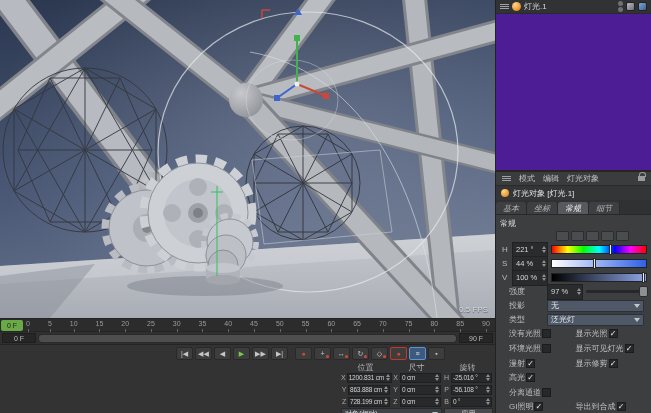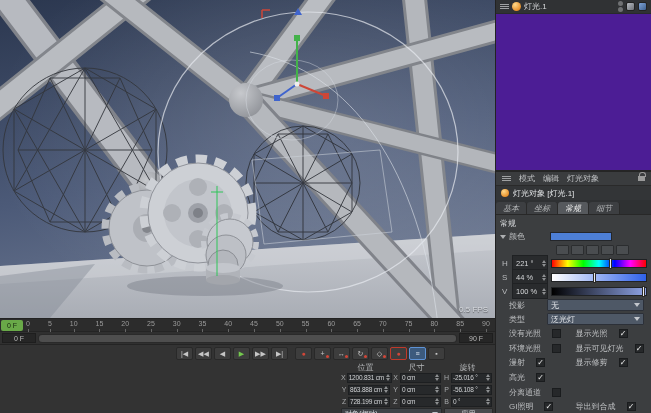--- a/index.html
+++ b/index.html
@@ -64,21 +64,21 @@
   .gradbar.sat{background:linear-gradient(to right,#ffffff,#2f61e8);}
   .gradbar.val{background:linear-gradient(to right,#000,#8fa4e8);}
   .gradbar .knob{position:absolute;top:-2px;width:3px;height:11px;background:#ececec;border:1px solid #2a2a2a;}
   .groove{flex:1;height:3px;background:#25272a;border-radius:2px;position:relative;margin-right:3px;}
   .g-knob{position:absolute;top:-4px;width:9px;height:11px;background:#8d9093;border:1px solid #2b2b2b;border-radius:2px;}
   .dropdown{flex:1;display:flex;align-items:center;height:12px;background:#4e5866;border:1px solid #2c3038;
             color:#e0e3e7;font-size:8px;padding:0 3px;margin-right:3px;border-radius:1px;}
   .dropdown .dd-arrow{margin-left:auto;width:0;height:0;border-left:3px solid transparent;
                       border-right:3px solid transparent;border-top:4px solid #c3c7cd;}
   .chk-row{display:flex;height:13px;align-items:center;}
-  .chk-cell{display:flex;align-items:center;gap:11px;width:50%;overflow:hidden;}
+  .chk-cell{display:flex;align-items:center;gap:1px;width:50%;overflow:hidden;}
   .chk-label{color:#bdbfc1;font-size:8px;padding-left:9px;white-space:nowrap;}
   .chk-cell.rightcol .chk-label{padding-left:2px;}
   .checkbox{width:9px;height:9px;background:#26282a;border:1px solid #1a1c1e;color:#ececec;
             font-size:8px;line-height:8px;text-align:center;flex:none;}
 
   
   .bottom{position:absolute;left:0;top:318px;width:495px;height:95px;background:#333;border-top:1px solid #232323;}
   .ruler{position:relative;height:13px;background:#2c2c2c;border-bottom:1px solid #242424;}
   .ticks{position:absolute;left:26px;right:5px;top:0;height:13px;display:flex;justify-content:space-between;}
   .tick{position:relative;color:#9b9b9b;font-size:7px;padding-top:1px;}
@@ -279,25 +279,20 @@
       <div class="am-tabs">
         <span class="am-tab">基本</span>
         <span class="am-tab">坐标</span>
         <span class="am-tab active">常规</span>
         <span class="am-tab">细节</span>
       </div>
 
       <div class="am-body">
         <div class="section-title">常规</div>
 
-        <div class="row">
-          <span class="tri-down"></span>
-          <span class="label" style="width:38px;padding-left:0;">颜色</span>
-          <span class="swatch" style="background:#4d7fd6;"></span>
-        </div>
 
         <div class="mode-icons">
           <span class="mode-icon"></span>
           <span class="mode-icon"></span>
           <span class="mode-icon"></span>
           <span class="mode-icon"></span>
           <span class="mode-icon"></span>
         </div>
 
         <div class="row">
@@ -335,20 +330,33 @@
             <span class="spin">
                 <i class="up"></i>
                 <i class="dn"></i>
               </span>
           </span>
           <span class="gradbar val">
               <i class="knob" style="left:96%"></i>
             </span>
         </div>
 
+        <div class="row">
+          <span class="label">强度</span>
+          <span class="field sm">
+            <span class="val">97 %</span>
+            <span class="spin">
+                <i class="up"></i>
+                <i class="dn"></i>
+              </span>
+          </span>
+          <span class="groove">
+              <i class="g-knob" style="left:92%"></i>
+            </span>
+        </div>
 
         <div class="row">
           <span class="label">投影</span>
           <span class="dropdown">
             <span>无</span>
             <span class="dd-arrow"></span>
           </span>
         </div>
 
         <div class="row">

